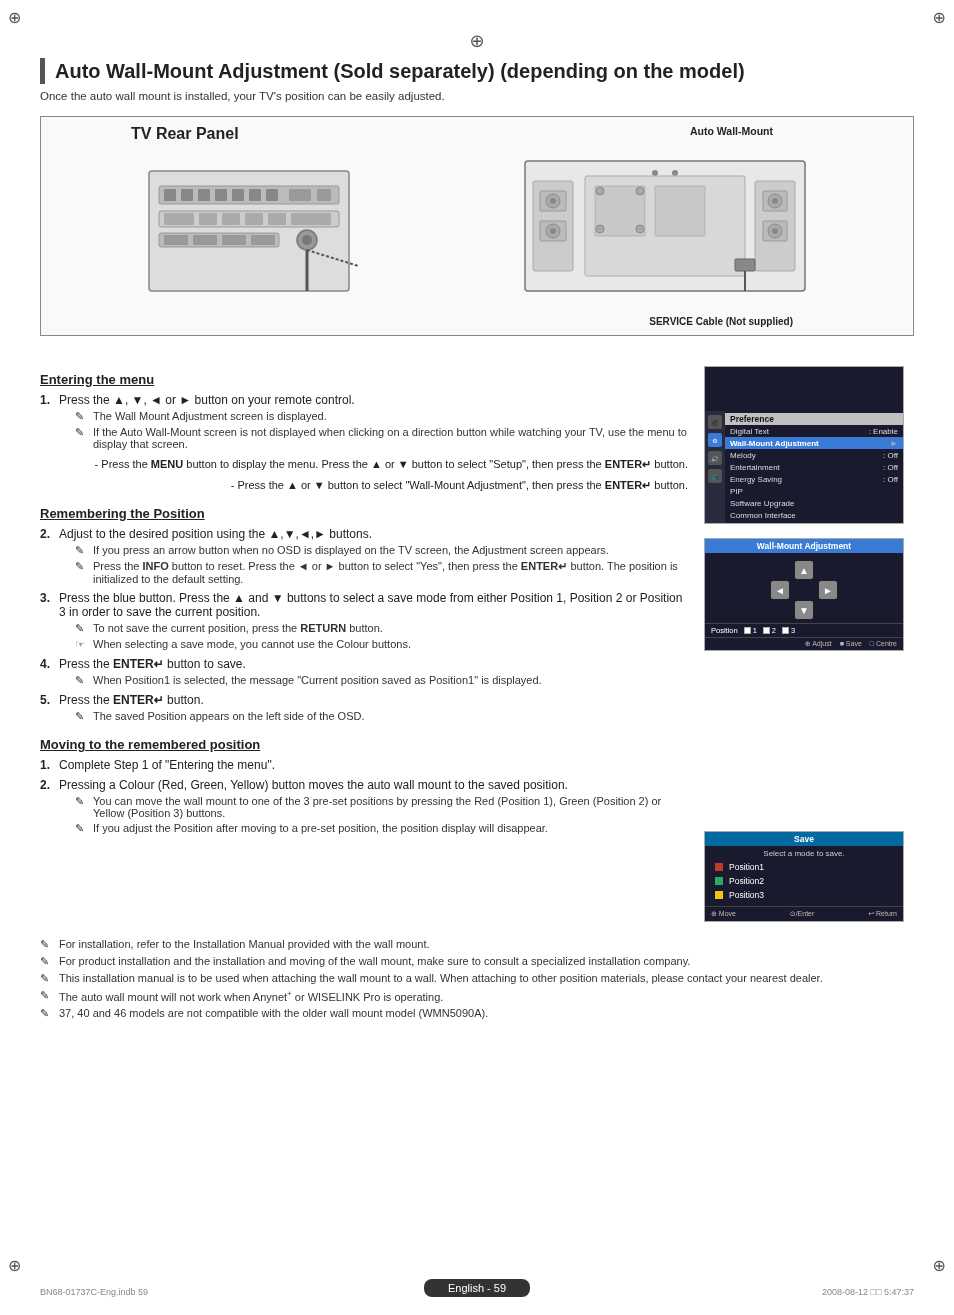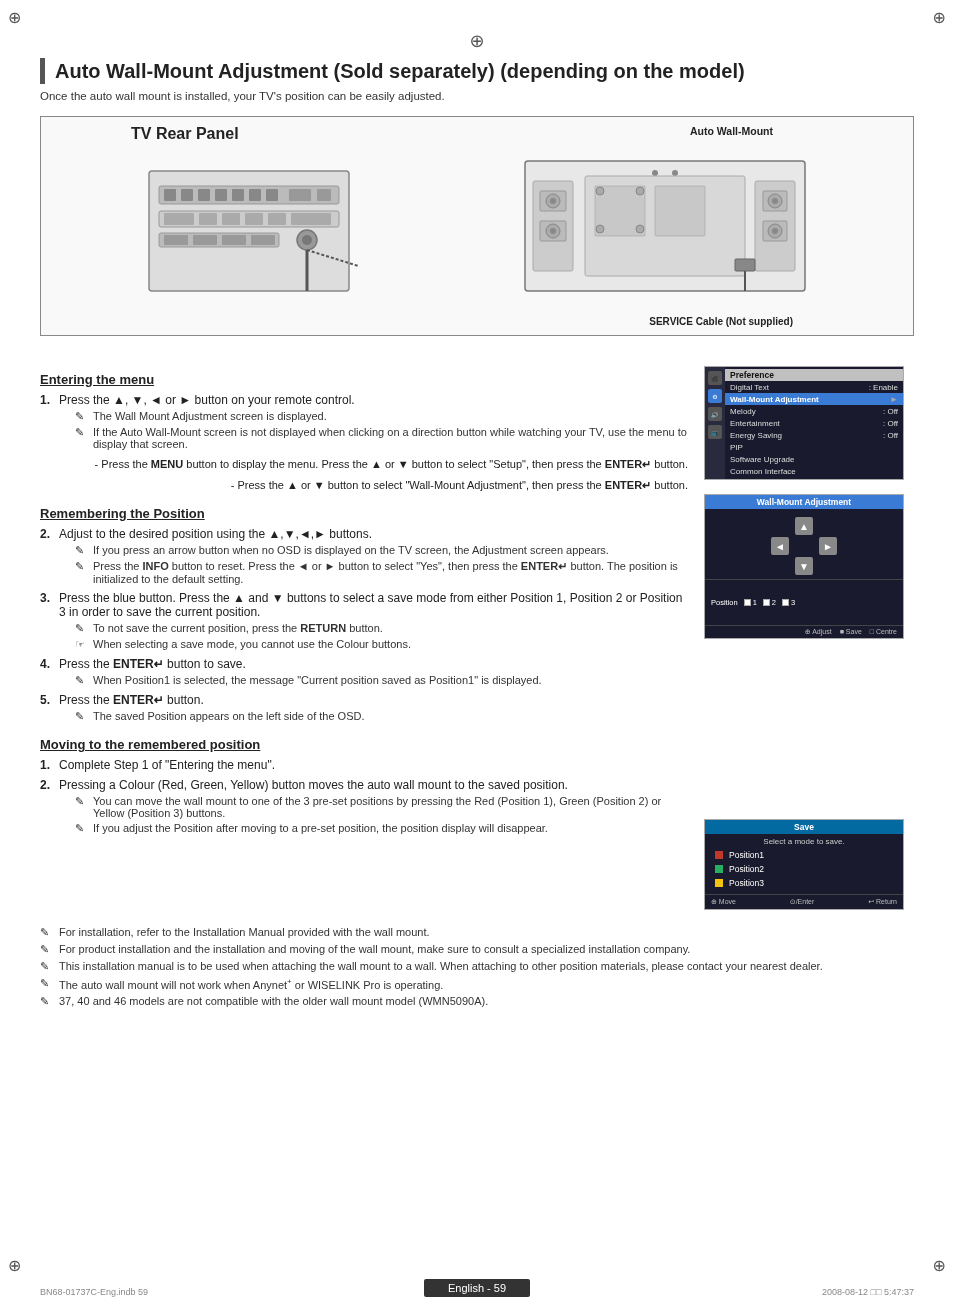--- a/index.html
+++ b/index.html
@@ -135,20 +135,21 @@
       background: #1a1a2e;
       color: #fff;
       font-size: 9px;
       padding: 0;
       width: 200px;
       margin-top: 8px;
     }
     .menu-tab {
       display: flex;
       height: 100%;
+      margin-top: 44px;
     }
     .menu-sidebar {
       width: 20px;
       background: #2a2a3e;
       display: flex;
       flex-direction: column;
       align-items: center;
       padding: 4px 0;
       gap: 4px;
       font-size: 7px;
@@ -228,21 +229,21 @@
       color: #fff;
       display: flex;
       align-items: center;
       justify-content: center;
       font-size: 10px;
       border-radius: 2px;
     }
     .wma-positions {
       display: flex;
       align-items: center;
-      padding: 18px 6px;
+      padding: 2px 6px;
       font-size: 7.5px;
       gap: 6px;
       border-top: 1px solid #444;
     }
     .pos-dot {
       display: inline-flex;
       align-items: center;
       gap: 2px;
     }
     .pos-dot span.dot {
@@ -334,21 +335,21 @@
       right: 0;
       display: flex;
       justify-content: center;
       align-items: center;
     }
     .footer-badge {
       background: #333;
       color: #fff;
       font-size: 11px;
       padding: 3px 24px;
-      border-radius: 2px;
+      border-radius: 8px;
     }
     .footer-left {
       position: absolute;
       bottom: 18px;
       left: 40px;
       font-size: 9px;
       color: #888;
     }
     .footer-right {
       position: absolute;

